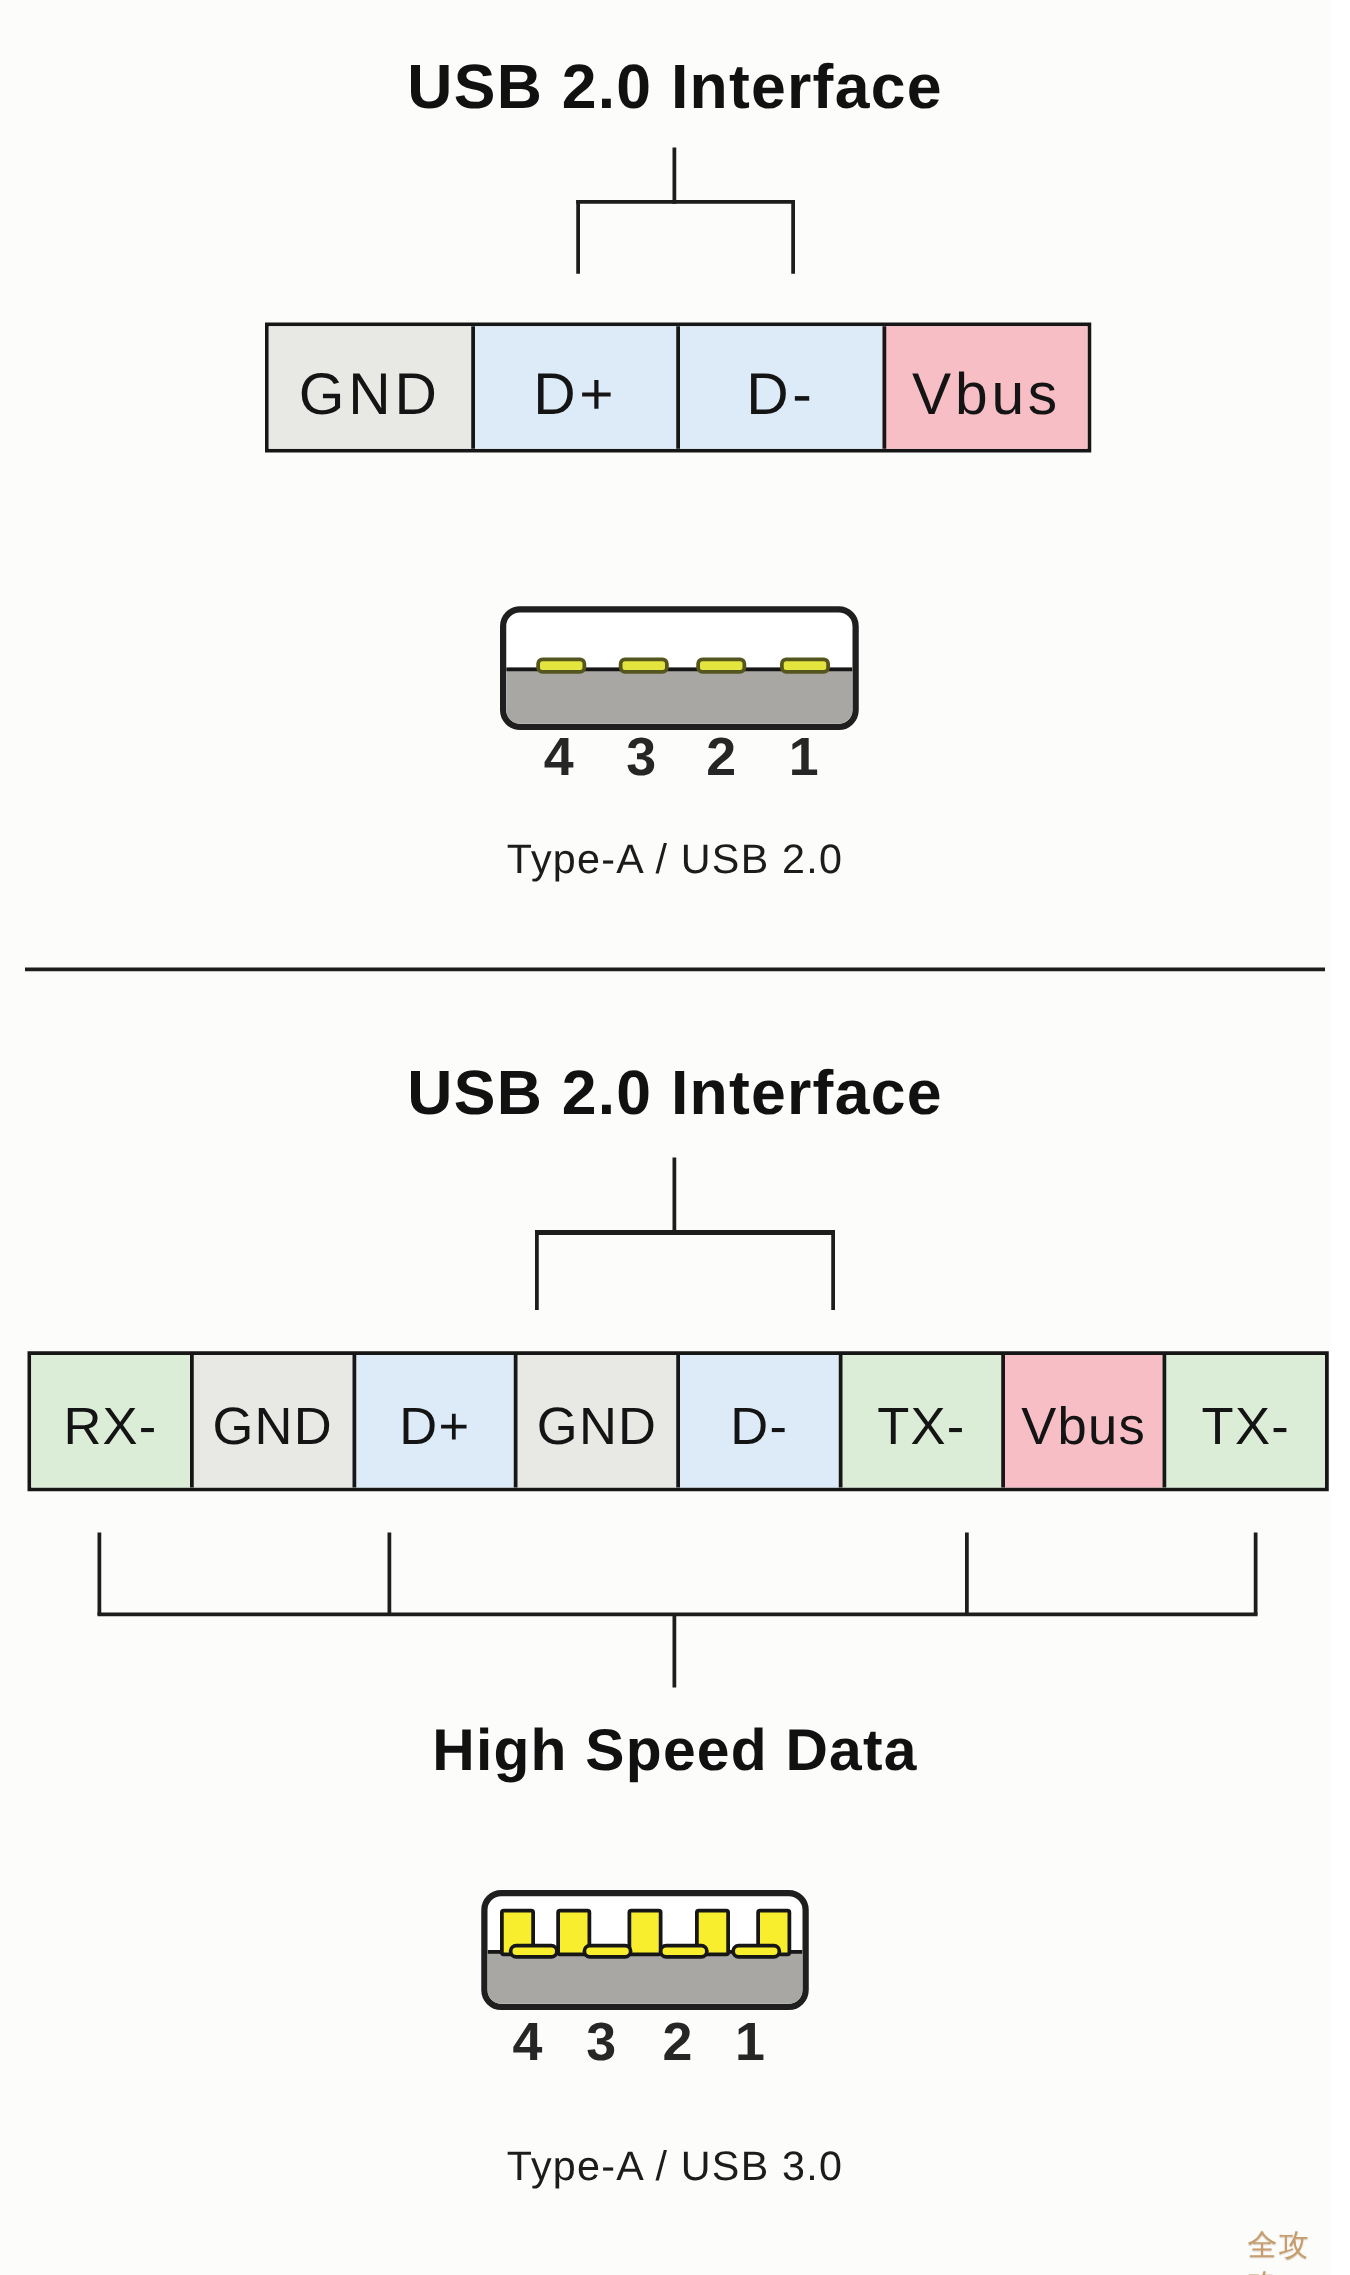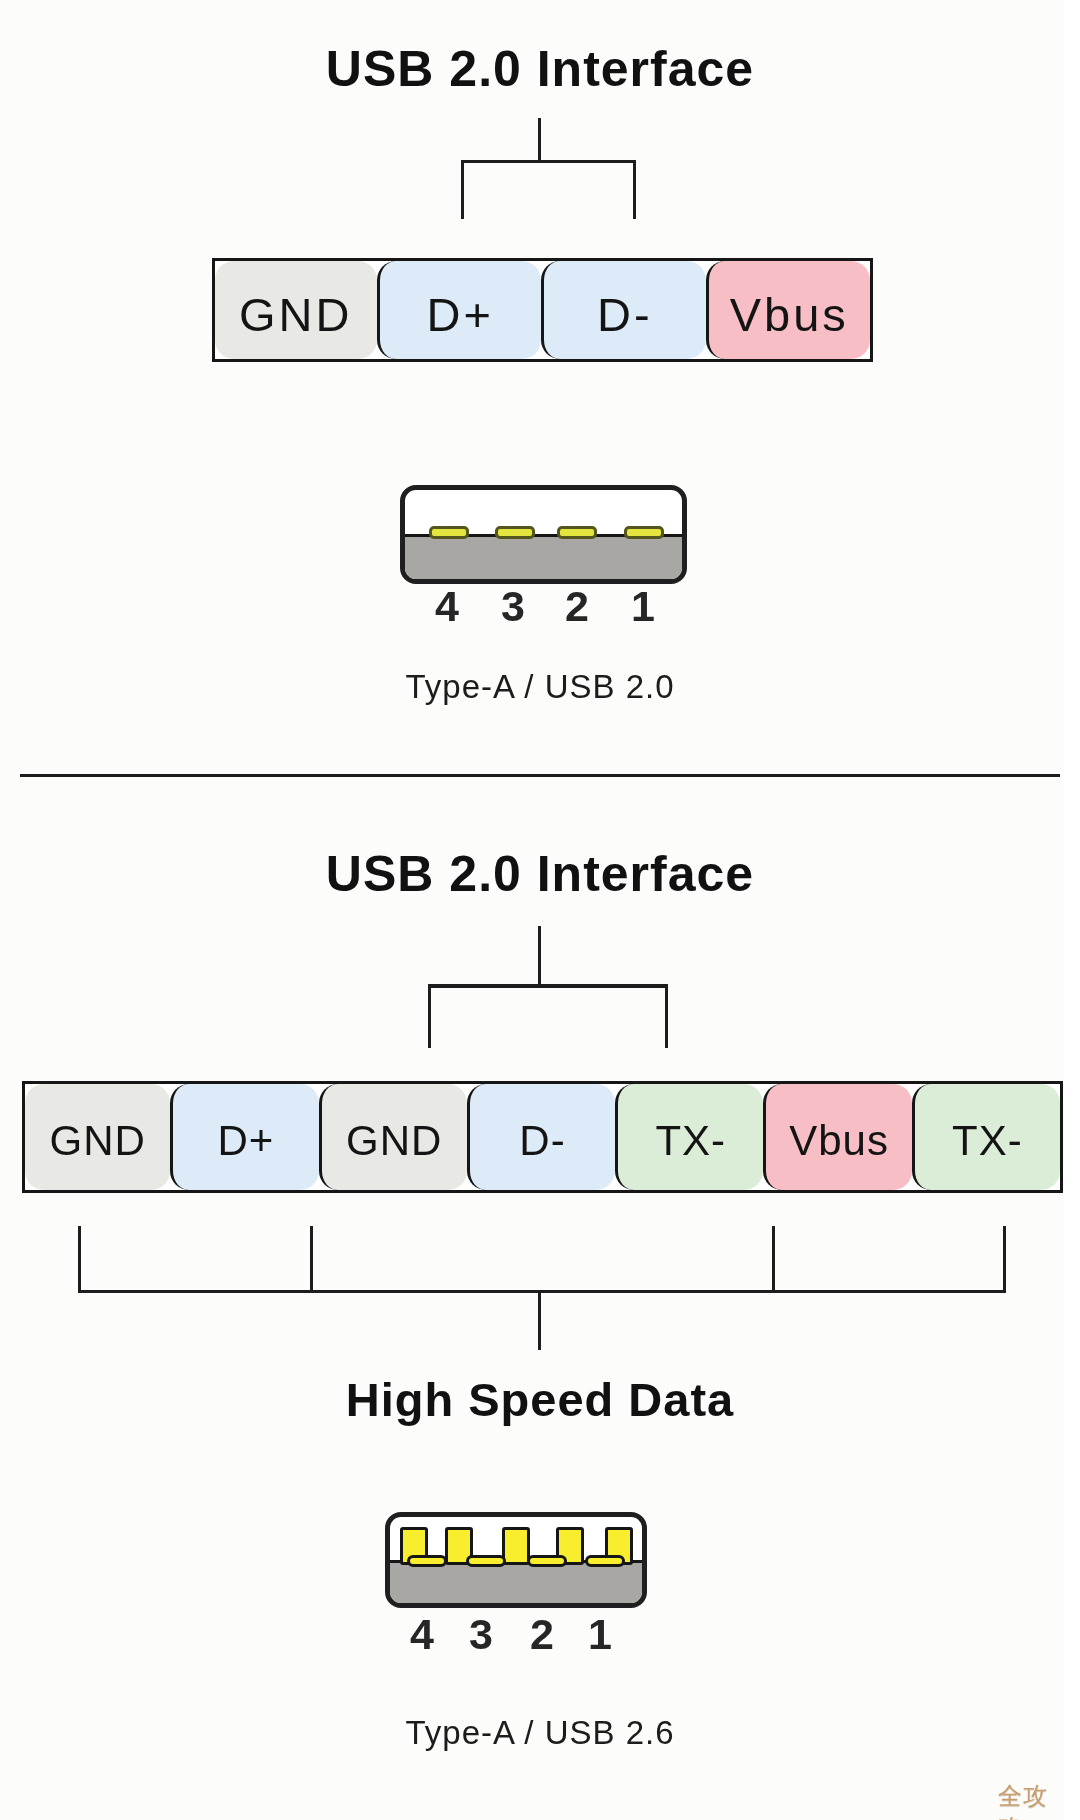--- a/index.html
+++ b/index.html
@@ -28,21 +28,21 @@
   .pin-row{
     display:flex;
     border:3px solid #161616;
     box-sizing:border-box;
     background:#fff;
   }
   .pin-cell{
     flex:1;display:flex;align-items:center;justify-content:center;
     border-left:3px solid #161616;
     letter-spacing:3px;
-    padding-top:8px;box-sizing:border-box;border-radius:19px;
+    padding-top:8px;box-sizing:border-box;
   }
   .pin-cell:first-child{border-left:none;}
   .row1 .pin-cell{font-size:47px;}
   .row2 .pin-cell{font-size:42px;letter-spacing:1px;}
 
   
   .connector{
     box-sizing:border-box;
     border:5px solid #1f1f1f;border-radius:16px;
     background:#fff;overflow:hidden;
@@ -105,20 +105,21 @@
   <div class="abs center-text caption" style="top:668px;">Type-A / USB 2.0</div>
 
   <div class="abs hline" style="left:20px;top:774px;width:1040px;"></div>
 
   <div class="abs center-text section-title" style="top:845px;">USB 2.0 Interface</div>
 
   <div class="abs vline" style="left:538px;top:926px;height:60px;"></div>
   <div class="abs bracket-down thick" style="left:428px;top:984px;width:234px;height:60px;"></div>
 
   <div class="abs pin-row row2" style="left:22px;top:1081px;width:1041px;height:112px;">
+    <div class="pin-cell" style="background-color: rgb(220, 237, 215);">RX-</div>
     <div class="pin-cell" style="background-color: rgb(232, 232, 229);">GND</div>
     <div class="pin-cell" style="background-color: rgb(220, 235, 247);">D+</div>
     <div class="pin-cell" style="background-color: rgb(232, 232, 229);">GND</div>
     <div class="pin-cell" style="background-color: rgb(220, 235, 247);">D-</div>
     <div class="pin-cell" style="background-color: rgb(220, 237, 215);">TX-</div>
     <div class="pin-cell" style="background-color: rgb(248, 190, 197);">Vbus</div>
     <div class="pin-cell" style="background-color: rgb(220, 237, 215);">TX-</div>
   </div>
 
   <div class="abs vline" style="left:78px;top:1226px;height:66px;"></div>
@@ -141,17 +142,17 @@
     <div class="usb3-flat-pad" style="left: 76px; bottom: 36px; background-color: rgb(248, 238, 46);"></div>
     <div class="usb3-flat-pad" style="left: 137px; bottom: 36px; background-color: rgb(248, 238, 46);"></div>
     <div class="usb3-flat-pad" style="left: 195px; bottom: 36px; background-color: rgb(248, 238, 46);"></div>
   </div>
 
   <div class="abs pin-number" style="left:422px;top:1610px;">4</div>
   <div class="abs pin-number" style="left:481px;top:1610px;">3</div>
   <div class="abs pin-number" style="left:542px;top:1610px;">2</div>
   <div class="abs pin-number" style="left:600px;top:1610px;">1</div>
 
-  <div class="abs center-text caption" style="top:1714px;">Type-A / USB 2.6</div>
+  <div class="abs center-text caption" style="top:1714px;">Type-A / USB 3.0</div>
 
   <div class="abs watermark" style="left: 998px; top: 1780px; color: rgb(199, 157, 109);">全攻略</div>
 
 </div>
 
 </body></html>

